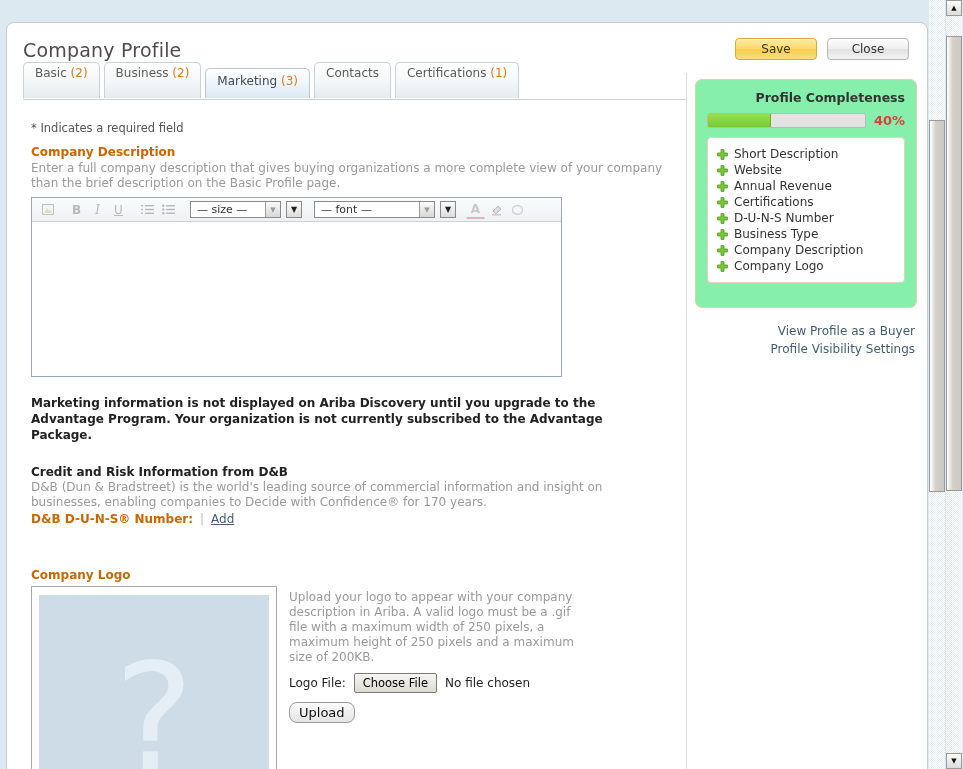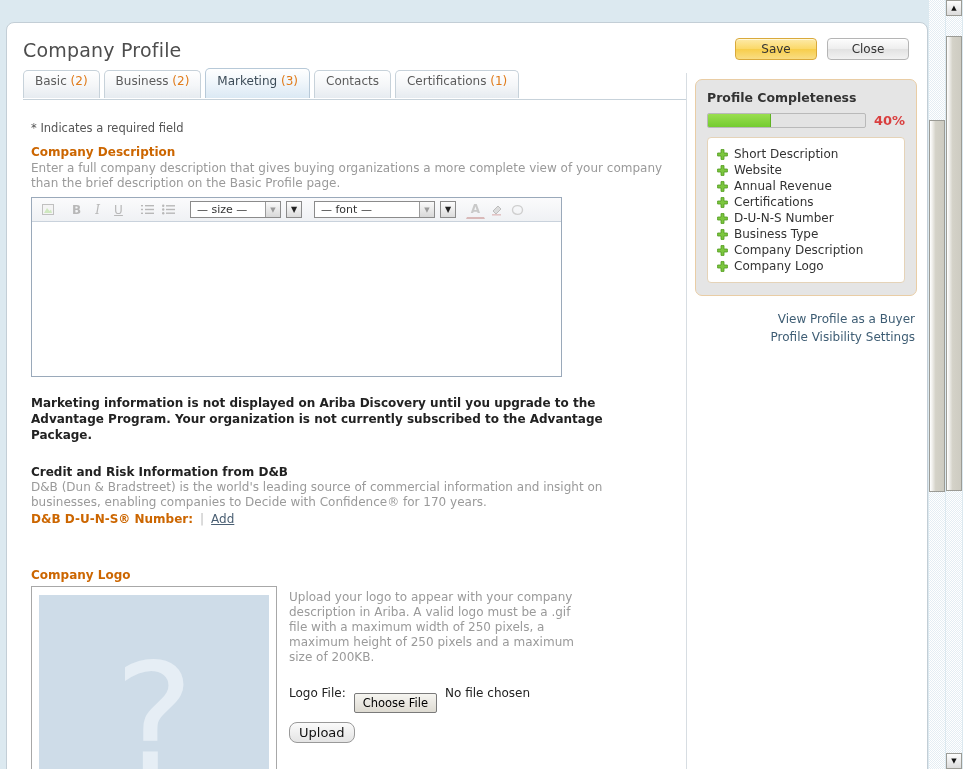--- a/index.html
+++ b/index.html
@@ -71,21 +71,21 @@
 
   
   #tabs {
     position: absolute;
     left: 16px; top: 50px;
     display: flex;
     align-items: flex-end;
     height: 25px;
   }
   .tab {
-    height: 28px;
+    height: 36px;
     line-height: 21px;
     padding: 0 11px;
     margin-right: 4px;
     font-size: 12px;
     color: #5c5c5c;
     background: linear-gradient(to bottom, #ffffff 0%, #f4f6f8 55%, #e6ebf0 100%);
     border: 1px solid #c7d2da;
     border-bottom: none;
     border-top-left-radius: 5px;
     border-top-right-radius: 5px;
@@ -287,21 +287,20 @@
     gap: 8px;
   }
   .file-btn {
     font-size: 11.5px;
     padding: 2px 8px;
     background: linear-gradient(to bottom,#f6f5f1,#dedbd2);
     border: 1px solid #7a7a7a;
     border-radius: 2px;
     color: #000;
     cursor: pointer;
-    margin-top: 20px;
   }
   .no-file { color: #222; font-size: 12px; }
   #upload-btn {
     margin-top: 9px;
     font-size: 13px;
     padding: 2px 9px;
     background: linear-gradient(to bottom,#fbfbfb,#e4e4e4);
     border: 1px solid #999;
     border-radius: 8px;
     color: #111;
@@ -318,22 +317,23 @@
 
   
   #aside {
     position: absolute;
     left: 688px; top: 56px;
     width: 222px;
   }
   #completeness {
     border: 1px solid #e9cda5;
     border-radius: 7px;
-    background: #e5e5e5;
-    padding: 10px 11px 12px 11px;
+    background: #86efac;
+    padding: 10px 11px 24px 11px;
+    text-align: right;
   }
   #comp-title {
     font-size: 12.5px;
     font-weight: bold;
     color: #333;
     margin-bottom: 8px;
   }
   #comp-bar-row { display: flex; align-items: center; gap: 8px; }
   #comp-track {
     flex: 1;

